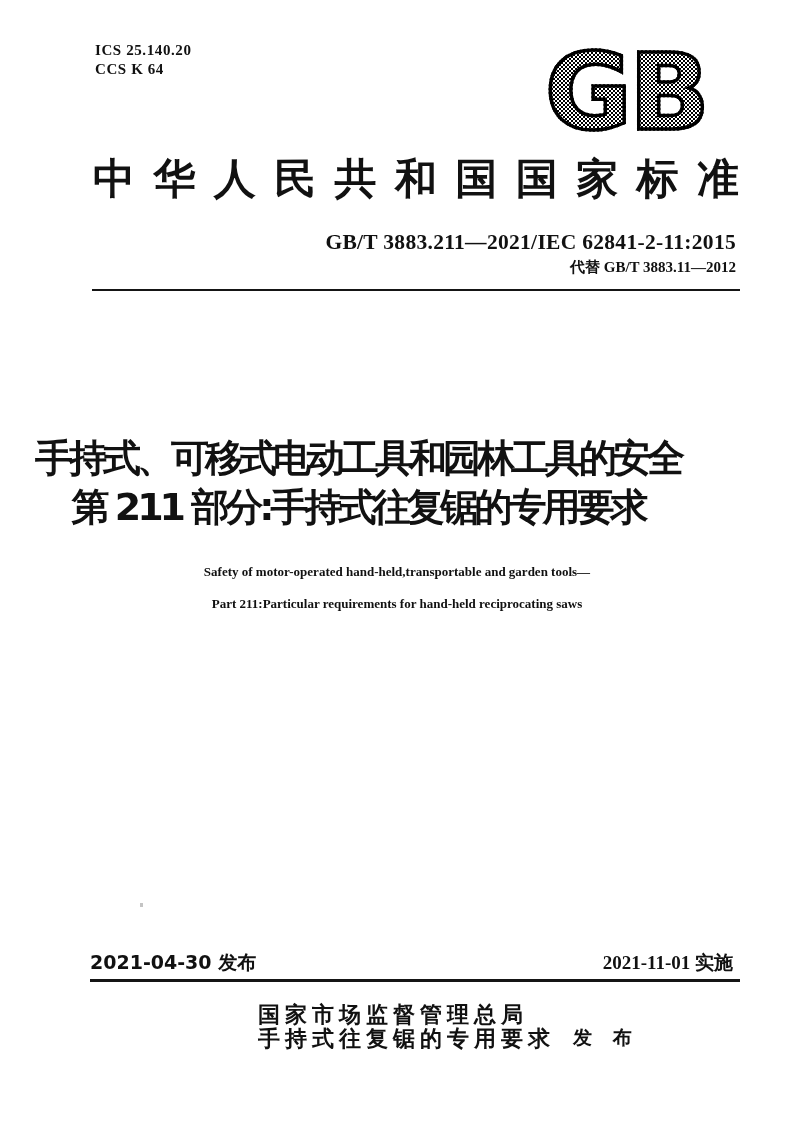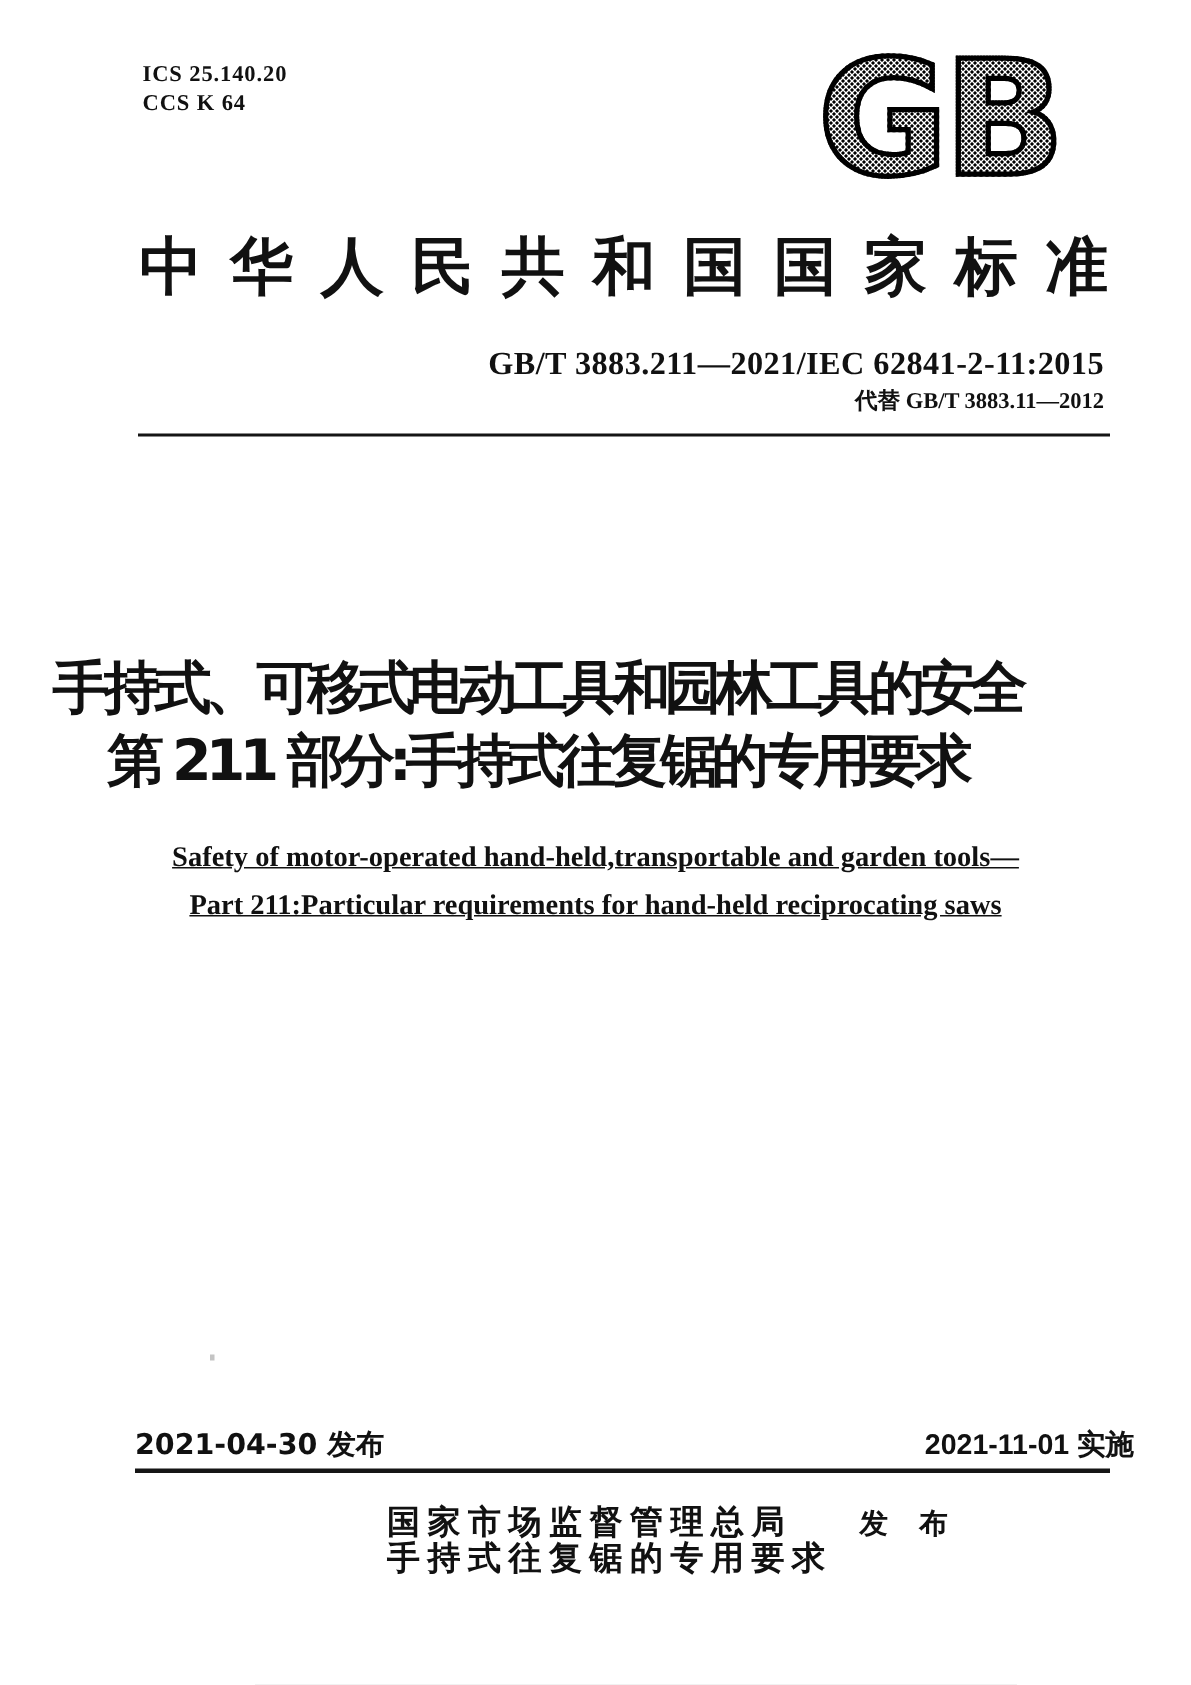--- a/index.html
+++ b/index.html
@@ -9,21 +9,21 @@
     font-family:"Liberation Serif", serif;
   }
   
   .ics-block{
     position:absolute; left:95px; top:41px;
     font-weight:bold; font-size:15px; line-height:19px; letter-spacing:0.6px;
     font-family:"Liberation Serif", serif;
   }
   
   .gb-logo{
-    position:absolute; left:536px; top:24px; width:180px; height:112px;
+    position:absolute; left:536px; top:37px; width:180px; height:112px;
     font-family:"DejaVu Sans", sans-serif; font-weight:bold;
     font-size:106px; line-height:112px; letter-spacing:-3px; text-align:center;
     color:#000; user-select:none;
   }
   @supports ((-webkit-background-clip:text)){
     .gb-logo{
       background-image:
         radial-gradient(#000 0.9px, rgba(0,0,0,0) 1.25px),
         radial-gradient(#000 0.9px, rgba(0,0,0,0) 1.25px);
       background-size:4px 4px, 4px 4px;
@@ -55,43 +55,43 @@
   
   .cn-title{
     position:absolute; left:0; top:434px; width:716px; text-align:center;
     font-family:"DejaVu Sans", sans-serif; font-weight:bold;
     font-size:38px; line-height:49px; letter-spacing:-4px;
   }
   
   .en-title{
     position:absolute; left:57px; top:556px; width:680px; text-align:center;
     font-family:"Liberation Serif", serif; font-weight:bold;
-    font-size:19px; line-height:32px;text-decoration:underline;
+    font-size:13px; line-height:32px;
   }
   
   .iec-note{
     position:absolute; left:57px; top:653px; width:680px; text-align:center;
     font-family:"Liberation Serif", serif; font-weight:bold;
     font-size:17.5px; line-height:31px;
   }
   .speck{position:absolute; left:140px; top:903px; width:3px; height:4px; background:#c4c4c4;}
   
   .date-issue{
     position:absolute; left:90px; top:950px;
     font-family:"DejaVu Sans", sans-serif; font-weight:bold; font-size:19px;
   }
   .date-impl{
-    position:absolute; right:38px; top:950px;
-    font-family:Liberation Sans, sans-serif; font-weight:bold; font-size:19px;
+    position:absolute; right:61px; top:950px;
+    font-family:Liberation Serif, serif; font-weight:bold; font-size:19px;
   }
   .rule-thick{position:absolute; left:90px; top:979px; width:650px; height:3px; background:#151515;}
   
   .issuer{
     position:absolute; left:258px; top:1003px;
-    display:flex; align-items:flex-start;
+    display:flex; align-items:flex-end;
     font-family:"Liberation Serif", serif; font-weight:bold;
   }
   .issuer-lines{font-size:22px; line-height:24px; letter-spacing:5px; white-space:nowrap;}
   .publish-label{
     font-size:19px; letter-spacing:8px; margin-left:18px; white-space:nowrap;
   }
 </style>
 </head>
 <body>
 

